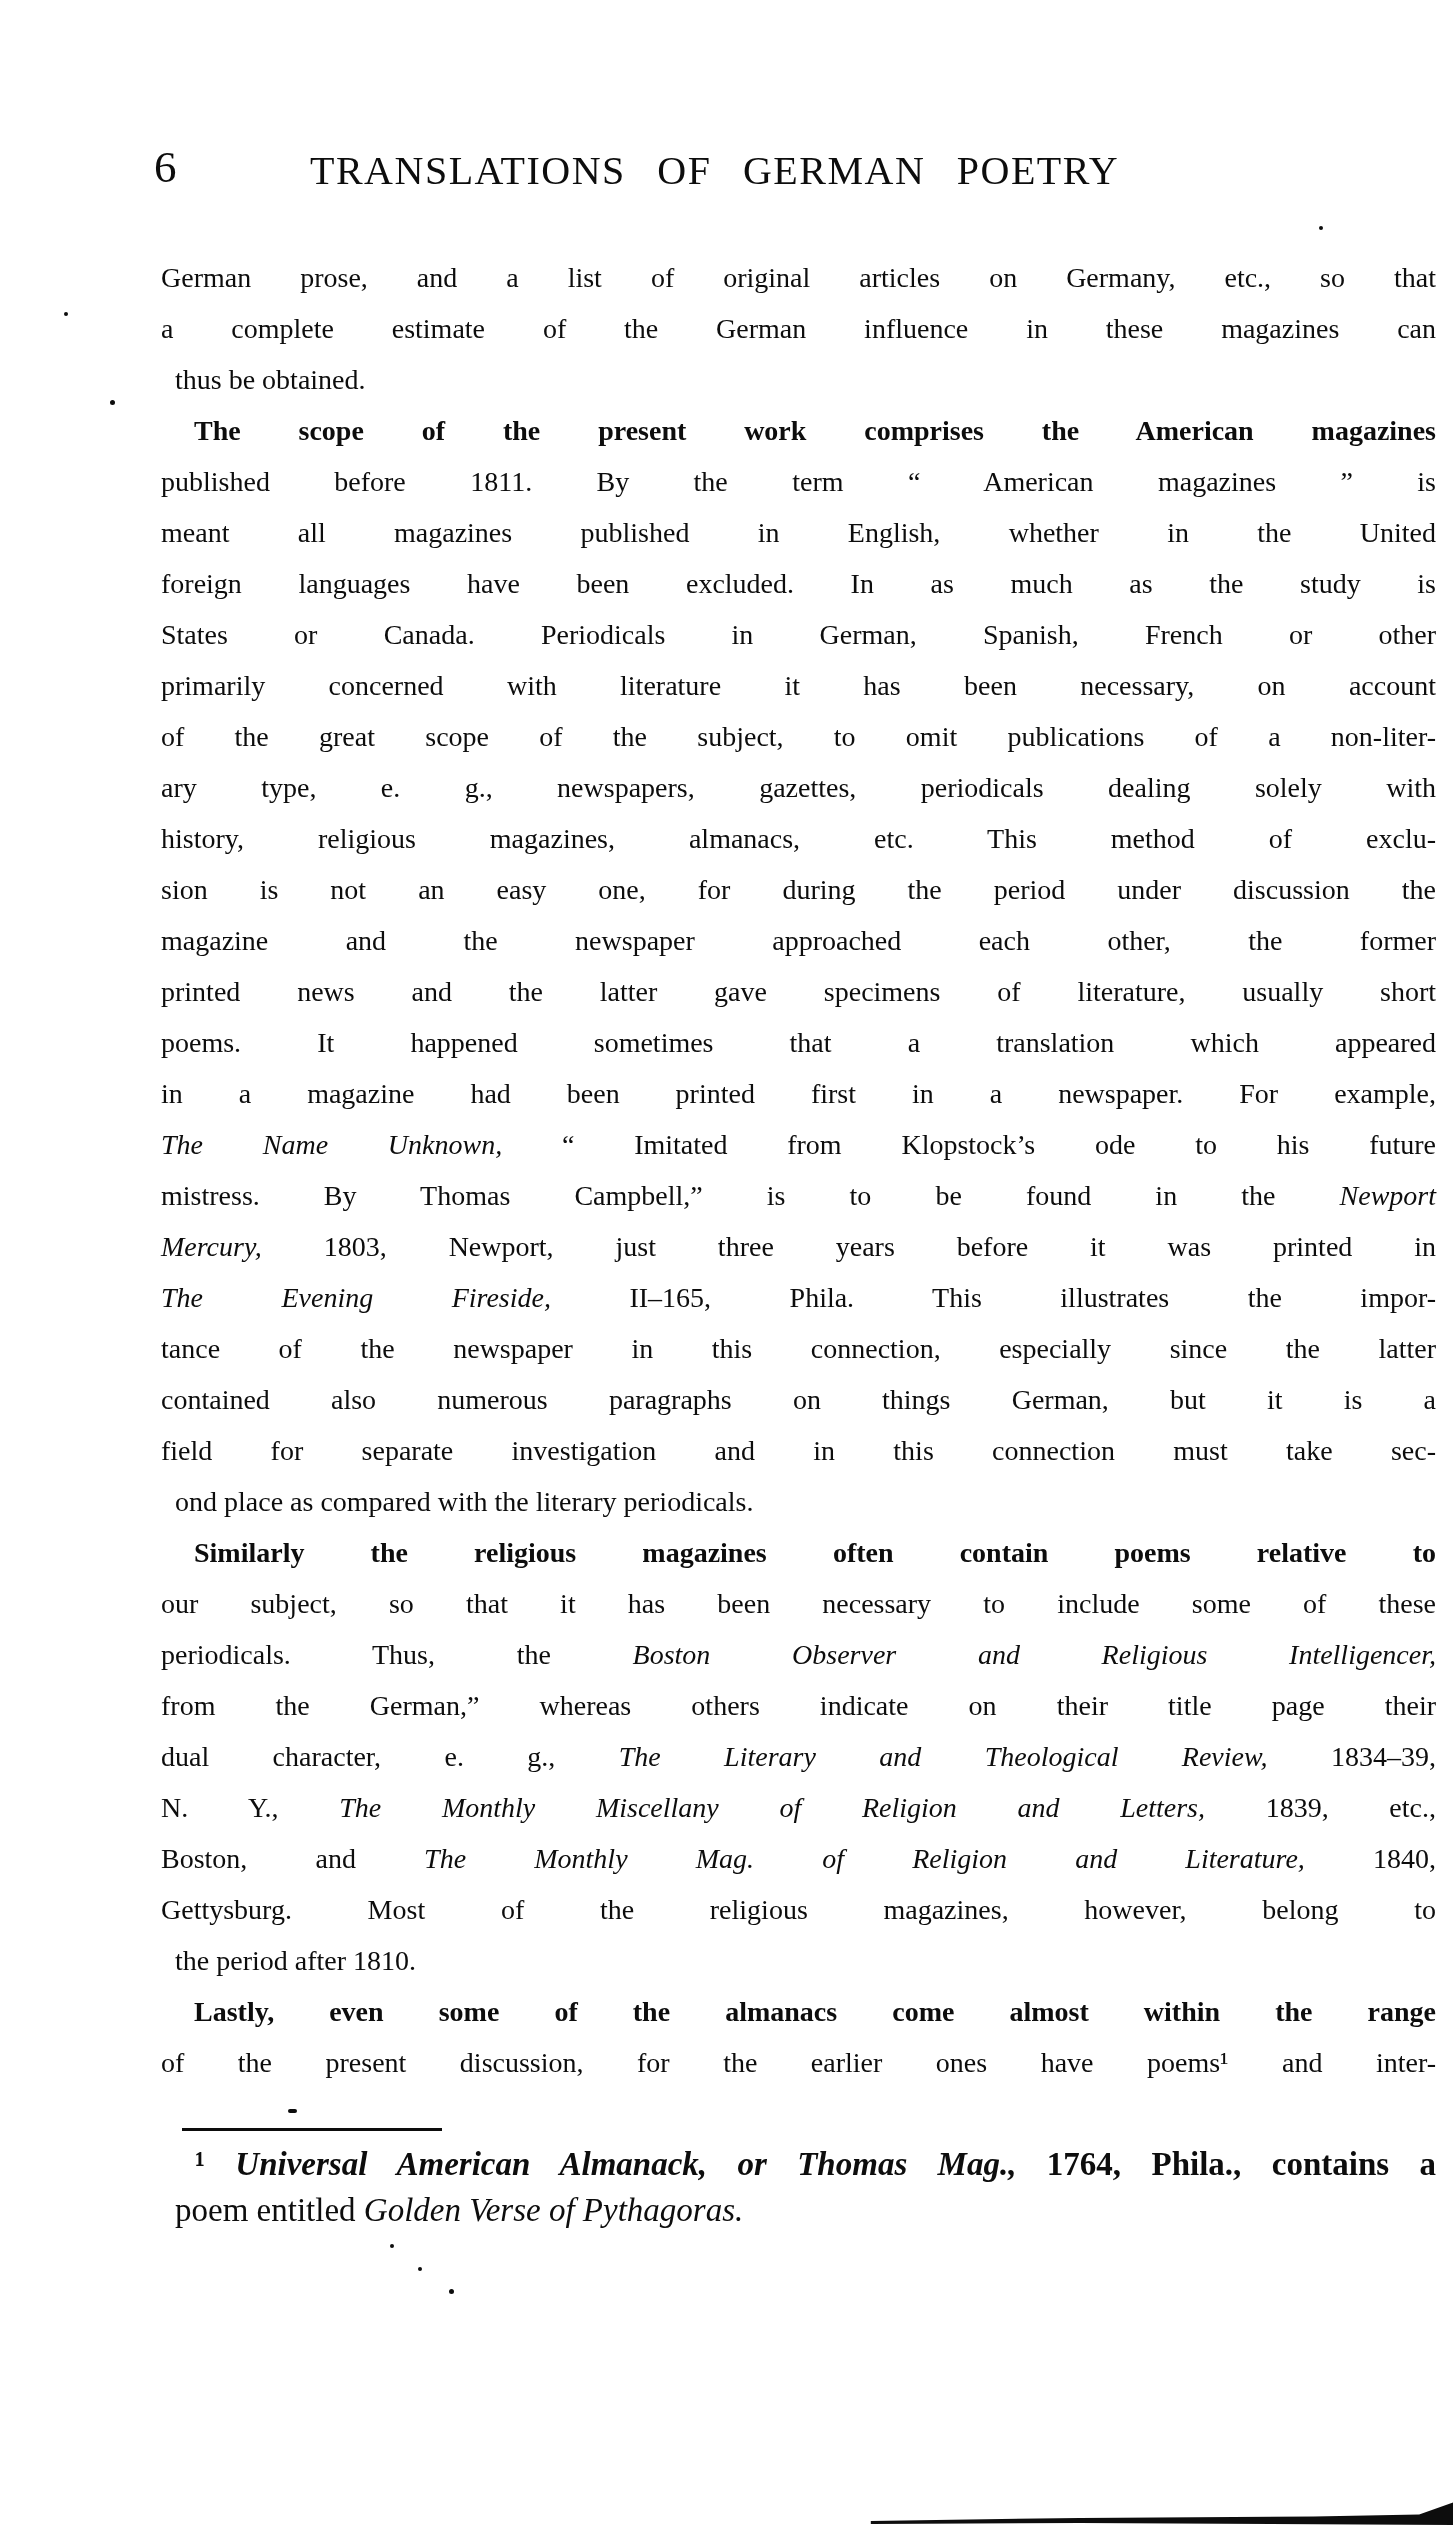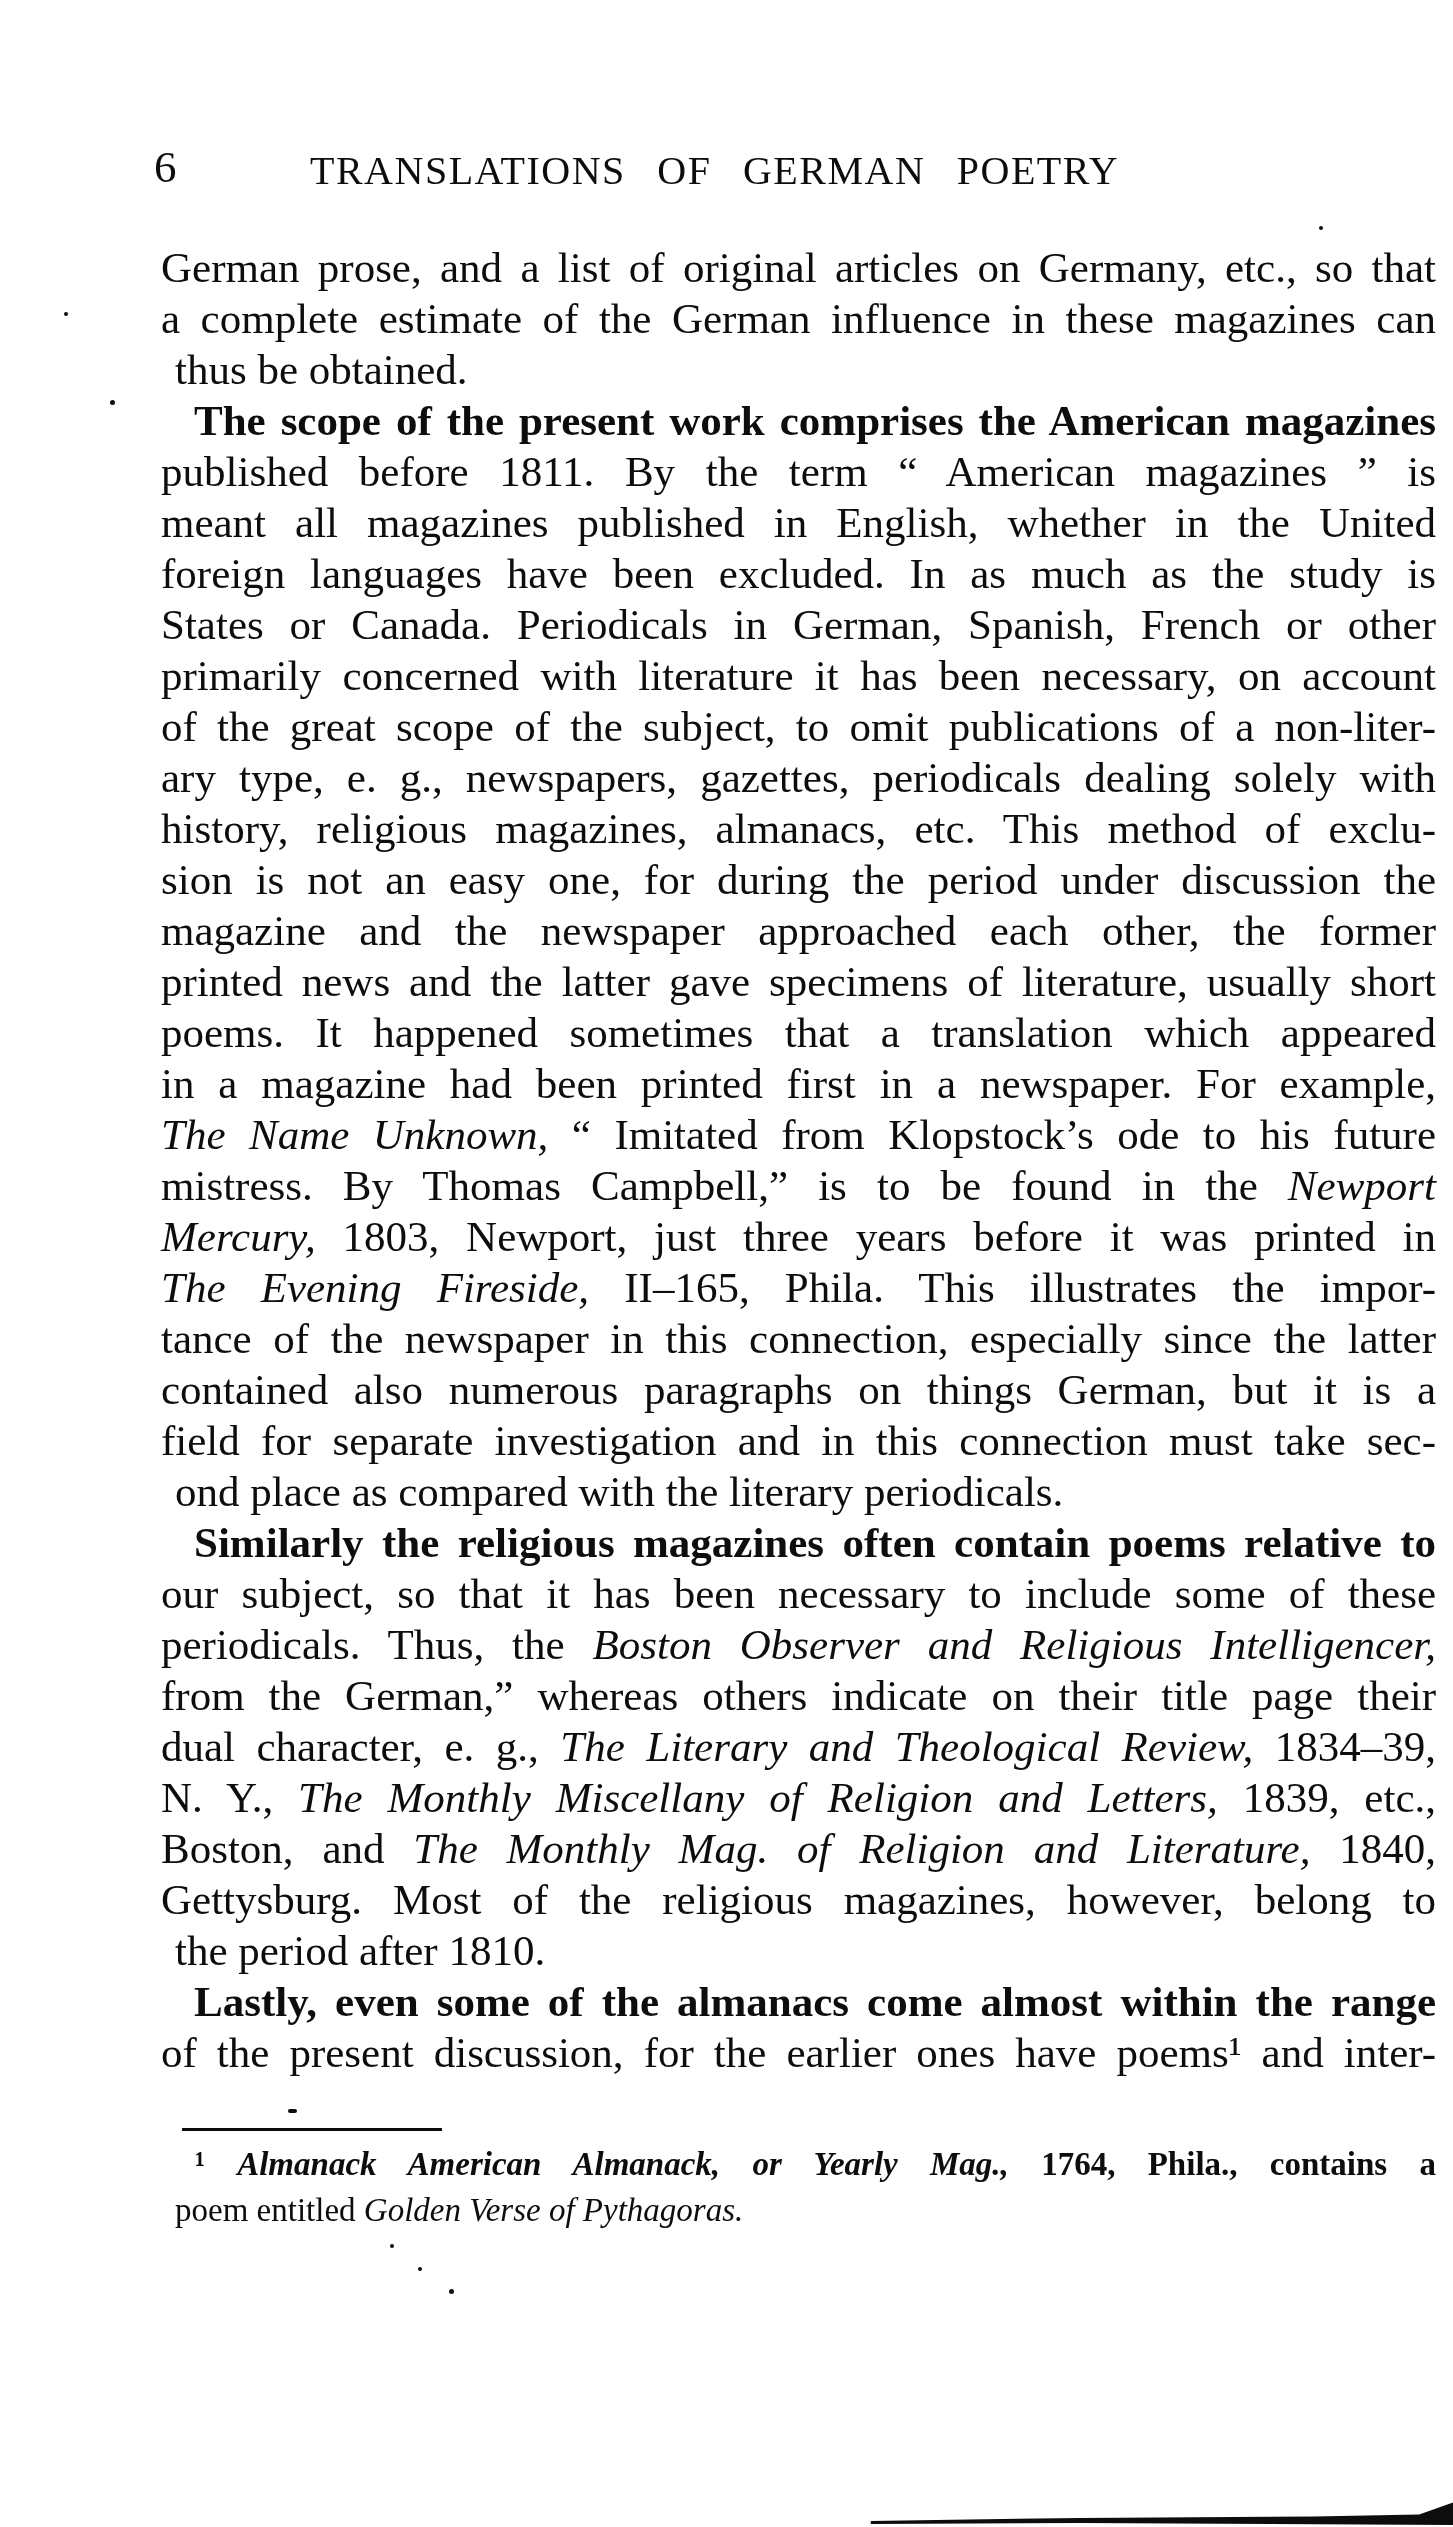--- a/index.html
+++ b/index.html
@@ -8,22 +8,22 @@
     position:relative; width:1454px; height:2527px;
     background:var(--paper); color:var(--ink);
     font-family:"Liberation Serif", serif; overflow:hidden;
   }
   .page-number { position:absolute; left:154px; top:141px; font-size:45px; }
   .running-title {
     position:absolute; left:310px; top:147px; font-size:40px;
     letter-spacing:1.5px; word-spacing:20px; white-space:nowrap;
   }
   .page-body {
-    position:absolute; left:161px; top:242px; width:1275px;
-    font-size:43px; line-height:51px;
+    position:absolute; left:161px; top:252px; width:1275px;
+    font-size:28px; line-height:51px;
   }
   .line { text-align:justify; text-align-last:justify; }
   .line.indent { text-indent:33px;font-weight:bold; }
   .line.last { text-align:left; text-align-last:left;margin-left:14px; }
   .footnote-rule { position:absolute; left:182px; top:2128px; width:260px; height:3px; background:var(--ink); }
   .footnote-text {
     position:absolute; left:161px; top:2141px; width:1275px;
     font-size:33px; line-height:46px;
   }
   .footnote-text .line.indent { text-indent:34px; }
@@ -81,21 +81,21 @@
         <div class="line last"><span>the period after 1810.</span></div>
       </div>
       <div>
         <div class="line indent"><span>Lastly, even some of the almanacs come almost within the range</span></div>
         <div class="line"><span>of the present discussion, for the earlier ones have poems¹ and inter-</span></div>
       </div>
     </div>
 
   <div class="footnote-rule"></div>
   <div class="footnote-text">
-      <div class="line indent"><span>¹ </span><i>Almanack American Almanack, or Yearly Mag.,</i><span> 1764, Phila., contains a</span></div>
+      <div class="line indent"><span>¹ </span><i>Universal American Almanack, or Thomas Mag.,</i><span> 1764, Phila., contains a</span></div>
       <div class="line last"><span>poem entitled </span><i>Golden Verse of Pythagoras.</i></div>
     </div>
 
   <div class="speck" style="left:64px;  top:312px;  width:4px; height:4px;"></div>
   <div class="speck" style="left:110px; top:400px;  width:5px; height:5px;"></div>
   <div class="speck" style="left:1319px;top:226px;  width:4px; height:4px;"></div>
   <div class="speck" style="left:288px; top:2109px; width:9px; height:4px; border-radius:2px;"></div>
   <div class="speck" style="left:390px; top:2244px; width:4px; height:4px;"></div>
   <div class="speck" style="left:418px; top:2267px; width:4px; height:4px;"></div>
   <div class="speck" style="left:449px; top:2289px; width:5px; height:5px;"></div>

